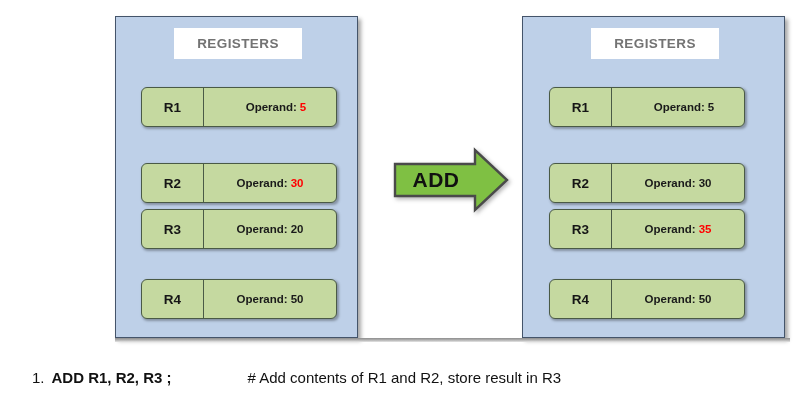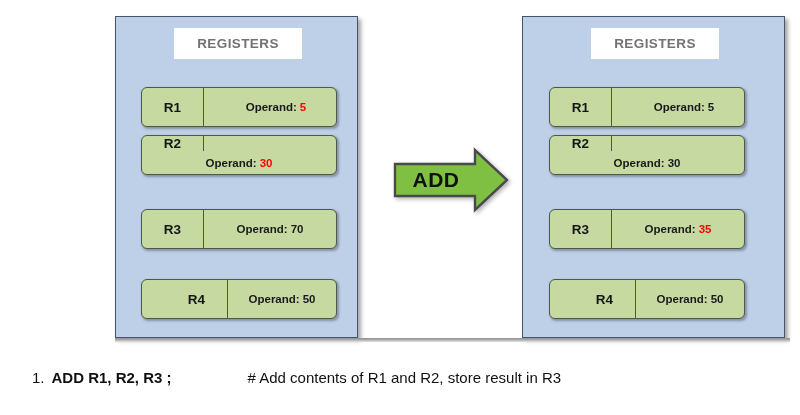--- a/index.html
+++ b/index.html
@@ -86,23 +86,23 @@
     border-radius: 6px;
     box-sizing: border-box;
     display: flex;
     align-items: stretch;
     box-shadow: 1.5px 1.5px 2.5px rgba(0,0,0,0.30);
   }
   #panel-before .reg-row { left: 25px; width: 196px; }
   #panel-after  .reg-row { left: 26px; width: 196px; }
 
   .reg-row.r-0 { top: 70px; gap: 12px; }
-  .reg-row.r-1 { top: 118px; flex-direction: column; }
+  .reg-row.r-1 { top: 146px; }
   .reg-row.r-2 { top: 192px; }
-  .reg-row.r-3 { top: 262px; padding-left: 24px; }
+  .reg-row.r-3 { top: 262px; }
 
   .reg-name {
     width: 62px;
     display: flex;
     align-items: center;
     justify-content: center;
     border-right: 1.3px solid #4a5a46;
     box-sizing: border-box;
     font-weight: bold;
     font-size: 13.5px;
@@ -213,21 +213,21 @@
         <div class="reg-value">
           <span>Operand:</span>
           <span class="val hl">30</span>
         </div>
       </div>
 
       <div class="reg-row r-2">
         <div class="reg-name">R3</div>
         <div class="reg-value">
           <span>Operand:</span>
-          <span class="val">70</span>
+          <span class="val">20</span>
         </div>
       </div>
 
       <div class="reg-row r-3">
         <div class="reg-name">R4</div>
         <div class="reg-value">
           <span>Operand:</span>
           <span class="val">50</span>
         </div>
       </div>

